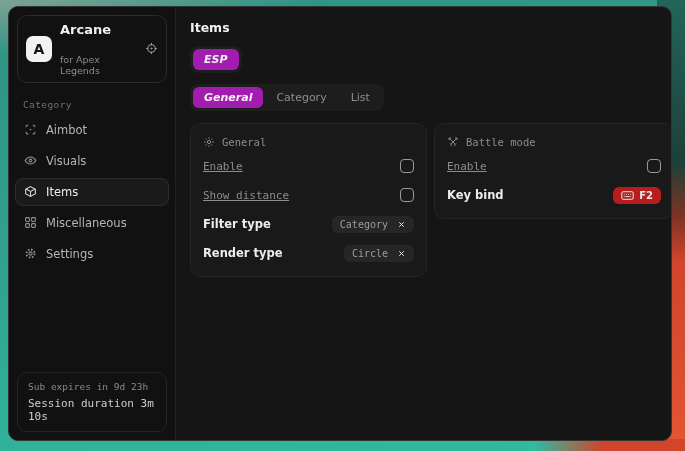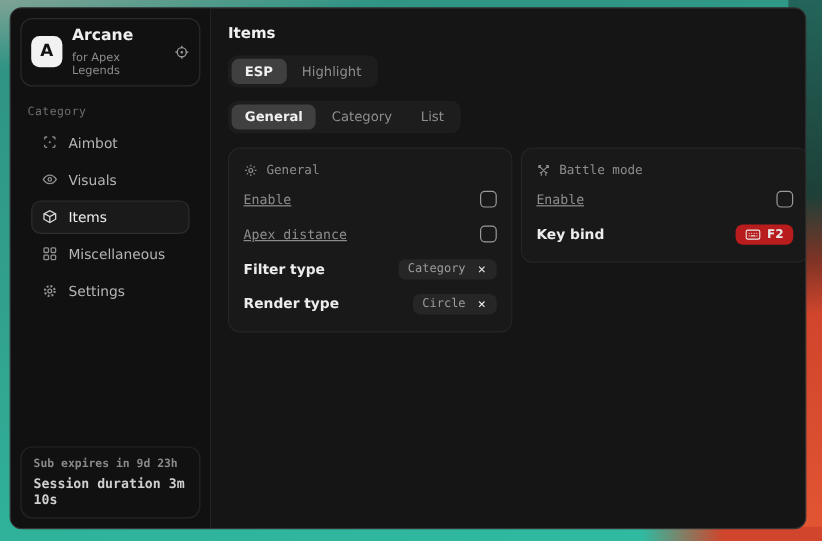--- a/index.html
+++ b/index.html
@@ -18,44 +18,44 @@
     display:flex;overflow:hidden;}
 
   
   .sidebar{width:167px;flex:none;background:#111112;border-right:1px solid #222;
     display:flex;flex-direction:column;box-sizing:border-box;}
   .profile{margin:8px;padding:6px 8px;border:1px solid #2b2b2b;border-radius:10px;
     display:flex;align-items:center;gap:8px;}
   .logo{width:26px;height:26px;background:#f2f2f2;color:#141414;border-radius:7px;
     font-weight:700;font-size:14px;display:flex;align-items:center;justify-content:center;flex:none;}
   .brand-name{font-size:13px;font-weight:700;color:#f0f0f0;line-height:1.2;}
-  .brand-sub{font-size:9.5px;color:#8b8b8b;margin-top:5px;}
+  .brand-sub{font-size:9.5px;color:#8b8b8b;margin-top:16px;}
   .profile .trailing{margin-left:auto;color:#9a9a9a;display:flex;}
 
   .section-label{font-family:"DejaVu Sans Mono",monospace;font-size:9.5px;color:#6f6f6f;
     margin:8px 14px 6px;letter-spacing:.4px;}
-  .nav{padding:0 17px;display:flex;flex-direction:column;gap:3px;}
+  .nav{padding:0 6px;display:flex;flex-direction:column;gap:3px;}
   .nav-item{display:flex;align-items:center;gap:9px;padding:6px 8px;border-radius:8px;
     color:#b5b5b5;font-size:11.5px;border:1px solid transparent;cursor:pointer;}
   .nav-item .icon{color:#8f8f8f;display:flex;flex:none;}
   .nav-item.active{background:#1a1a1b;border-color:#2e2e2e;color:#ededed;}
   .nav-item.active .icon{color:#d6d6d6;}
 
   .sidebar-footer{margin:auto 8px 8px;border:1px solid #262626;border-radius:10px;
-    padding:8px 10px;font-family:"DejaVu Sans Mono",monospace;font-weight:bold;}
+    padding:8px 10px;font-family:"DejaVu Sans Mono",monospace;}
   .footer-line1{color:#8a8a8a;font-size:9.5px;}
   .footer-line2{color:#cfcfcf;font-size:11px;margin-top:5px;}
 
   
   .main{flex:1;padding:13px 14px;box-sizing:border-box;}
   .page-title{font-size:12.5px;font-weight:700;color:#f1f1f1;}
   .tab-row{margin-top:11px;}
   .tab-group{display:inline-flex;background:#1d1d1e;border-radius:8px;padding:3px;gap:2px;}
   .tab{padding:4px 11px;font-size:11px;color:#8d8d8d;border-radius:6px;cursor:pointer;white-space:nowrap;}
-  .tab.active{background:#404040;color:#f0f0f0;font-weight:600;}
+  .tab.active{background:#a21caf;color:#f0f0f0;font-weight:600;font-style:italic;}
 
   .cards{display:flex;gap:7px;margin-top:12px;align-items:flex-start;}
   .card{background:#191919;border:1px solid #252525;border-radius:10px;
     padding:10px 12px 12px;box-sizing:border-box;}
   .card.general{width:237px;}
   .card.battle{width:240px;}
   .card-header{display:flex;align-items:center;gap:7px;color:#8d8d8d;
     font-family:"DejaVu Sans Mono",monospace;font-size:10.5px;margin:2px 0 4px;}
   .card-header .icon{display:flex;color:#8d8d8d;}
   .row{display:flex;align-items:center;justify-content:space-between;min-height:22px;margin-top:7px;}
@@ -164,21 +164,20 @@
 
   </aside>
 
   <main class="main">
 
     <div class="page-title">Items</div>
 
     <div class="tab-row">
       <div class="tab-group">
         <div class="tab active">ESP</div>
-        <div class="tab">Highlight</div>
       </div>
     </div>
 
     <div class="tab-row">
       <div class="tab-group">
         <div class="tab active">General</div>
         <div class="tab">Category</div>
         <div class="tab">List</div>
       </div>
     </div>
@@ -195,21 +194,21 @@
           </span>
           <span>General</span>
         </div>
 
         <div class="row">
           <span class="row-label muted">Enable</span>
           <span class="checkbox"></span>
         </div>
 
         <div class="row">
-          <span class="row-label muted">Apex distance</span>
+          <span class="row-label muted">Show distance</span>
           <span class="checkbox"></span>
         </div>
 
         <div class="row">
           <span class="row-label strong">Filter type</span>
           <span class="select">
             <span class="select-value">Category</span>
             <span class="x">
               <svg width="9" height="9" viewBox="0 0 24 24" fill="none" stroke="currentColor" stroke-width="2.6">
                   <path d="M18 6 6 18M6 6l12 12"></path>

